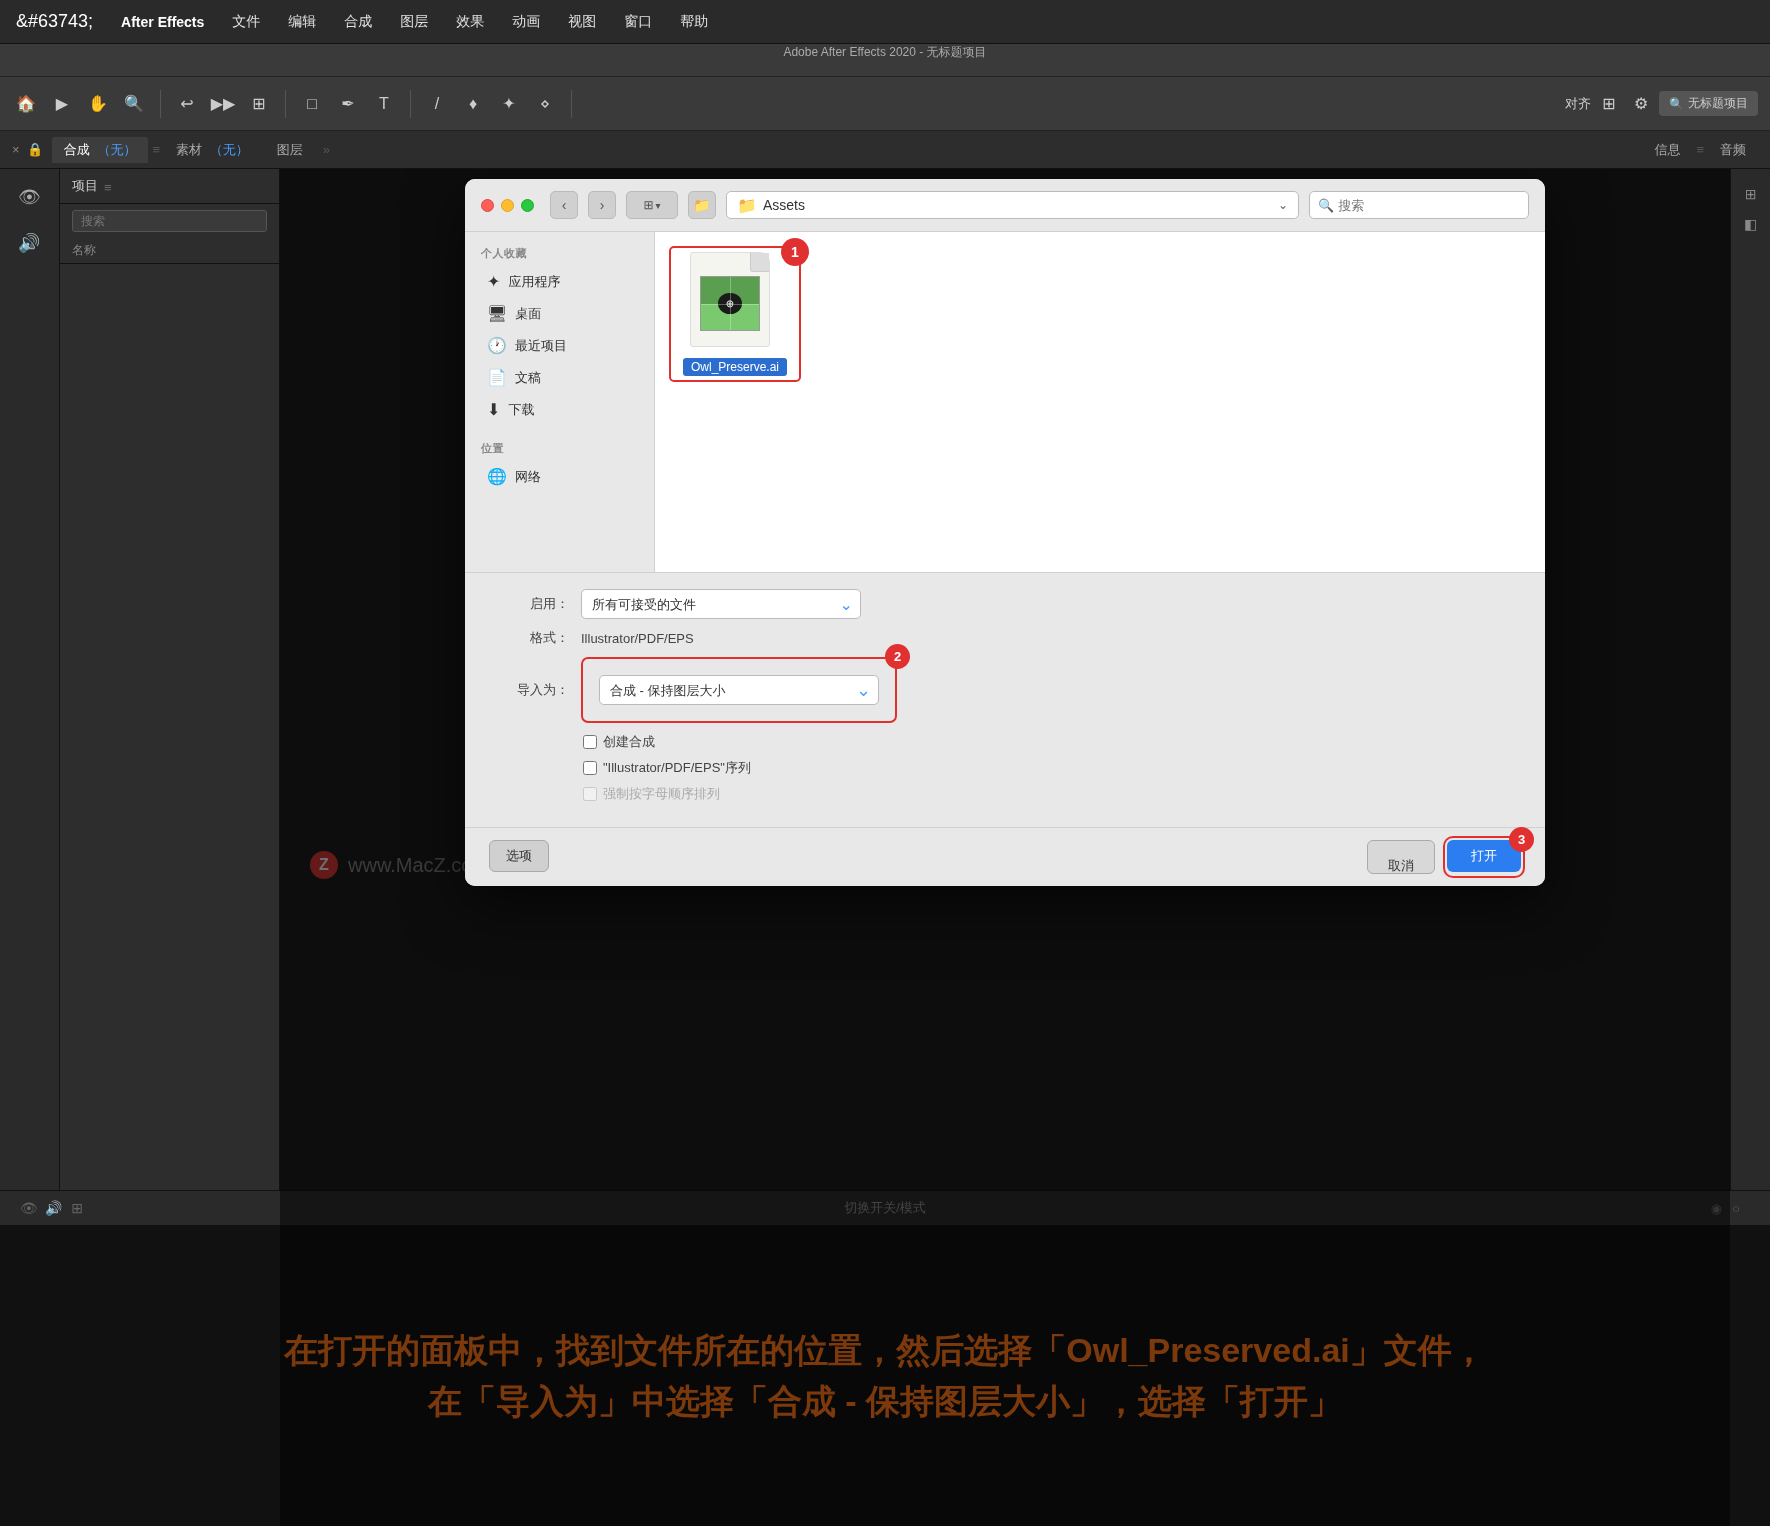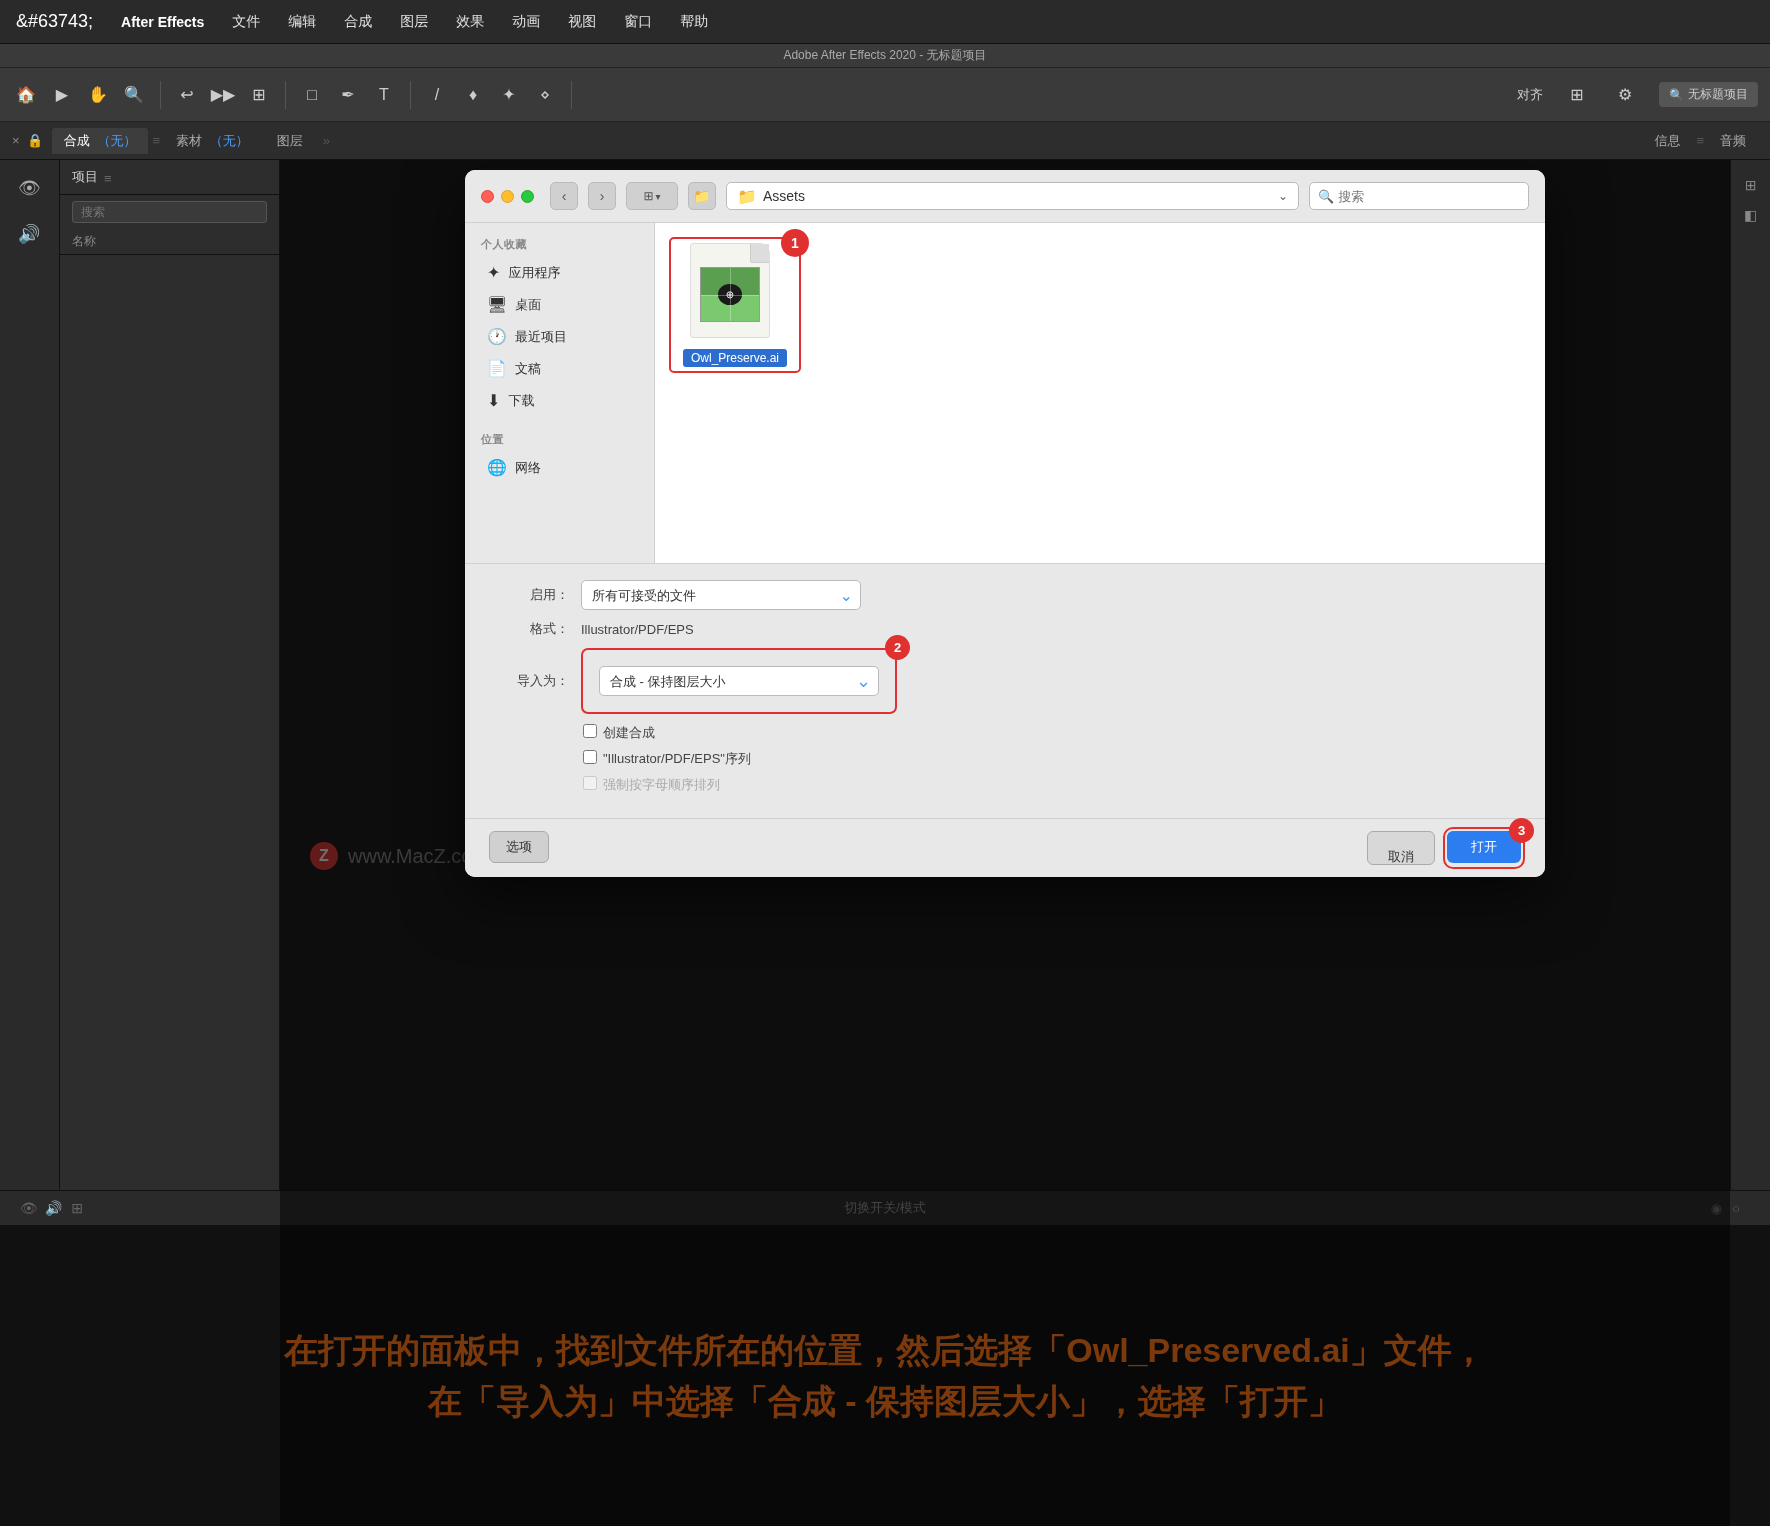--- a/index.html
+++ b/index.html
@@ -64,21 +64,21 @@
     .toolbar-separator {
       width: 1px;
       height: 28px;
       background: #555;
       margin: 0 4px;
     }
     .toolbar-right {
       margin-left: auto;
       display: flex;
       align-items: center;
-      gap: 20px;
+      gap: 4px;
       justify-content: flex-end;
     }
     .search-help {
       background: #555;
       border-radius: 4px;
       padding: 4px 10px;
       color: #ccc;
       font-size: 12px;
       display: flex;
       align-items: center;
@@ -523,21 +523,21 @@
     }
     .checkbox-row {
       display: flex;
       align-items: center;
       gap: 8px;
       margin-bottom: 8px;
       padding-left: 94px;
     }
     .cb-item {
       display: flex;
-      align-items: flex-start;
+      align-items: center;
       gap: 6px;
       font-size: 13px;
       color: #444;
     }
     .cb-item.disabled {
       color: #aaa;
     }
     input[type="checkbox"] {
       width: 14px;
       height: 14px;
@@ -656,21 +656,21 @@
   <span class="menu-item">编辑</span>
   <span class="menu-item">合成</span>
   <span class="menu-item">图层</span>
   <span class="menu-item">效果</span>
   <span class="menu-item">动画</span>
   <span class="menu-item">视图</span>
   <span class="menu-item">窗口</span>
   <span class="menu-item">帮助</span>
 </div>
 
-<div style="background:#3a3a3a; height:24px; display:flex; align-items:center; justify-content:center; border-bottom:1px solid #222;">
+<div style="background:#3a3a3a; height:33px; display:flex; align-items:flex-start; justify-content:center; border-bottom:1px solid #222;">
   <span style="color:#aaa; font-size:12px;">Adobe After Effects 2020 - 无标题项目</span>
 </div>
 
 <div class="toolbar">
   <div class="toolbar-icon">🏠</div>
   <div class="toolbar-icon">▶</div>
   <div class="toolbar-icon">✋</div>
   <div class="toolbar-icon">🔍</div>
   <div class="toolbar-separator"></div>
   <div class="toolbar-icon">↩</div>

